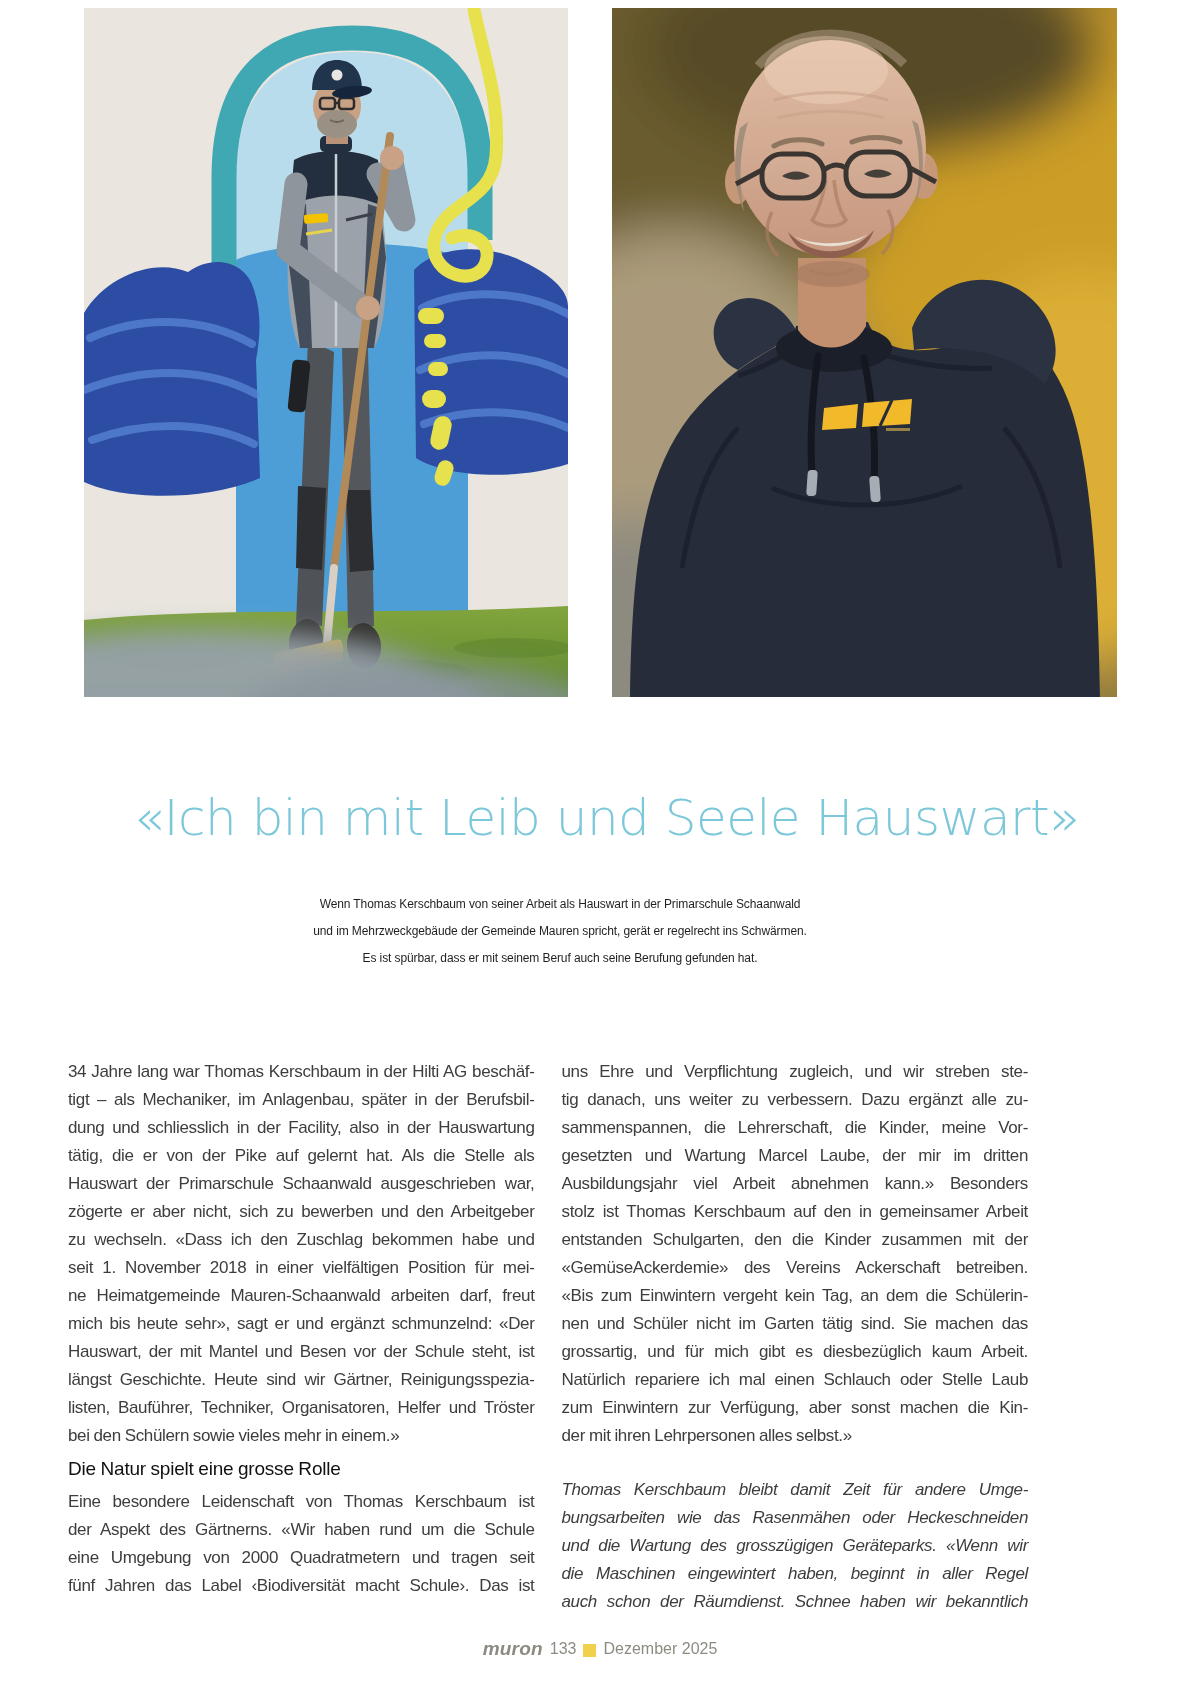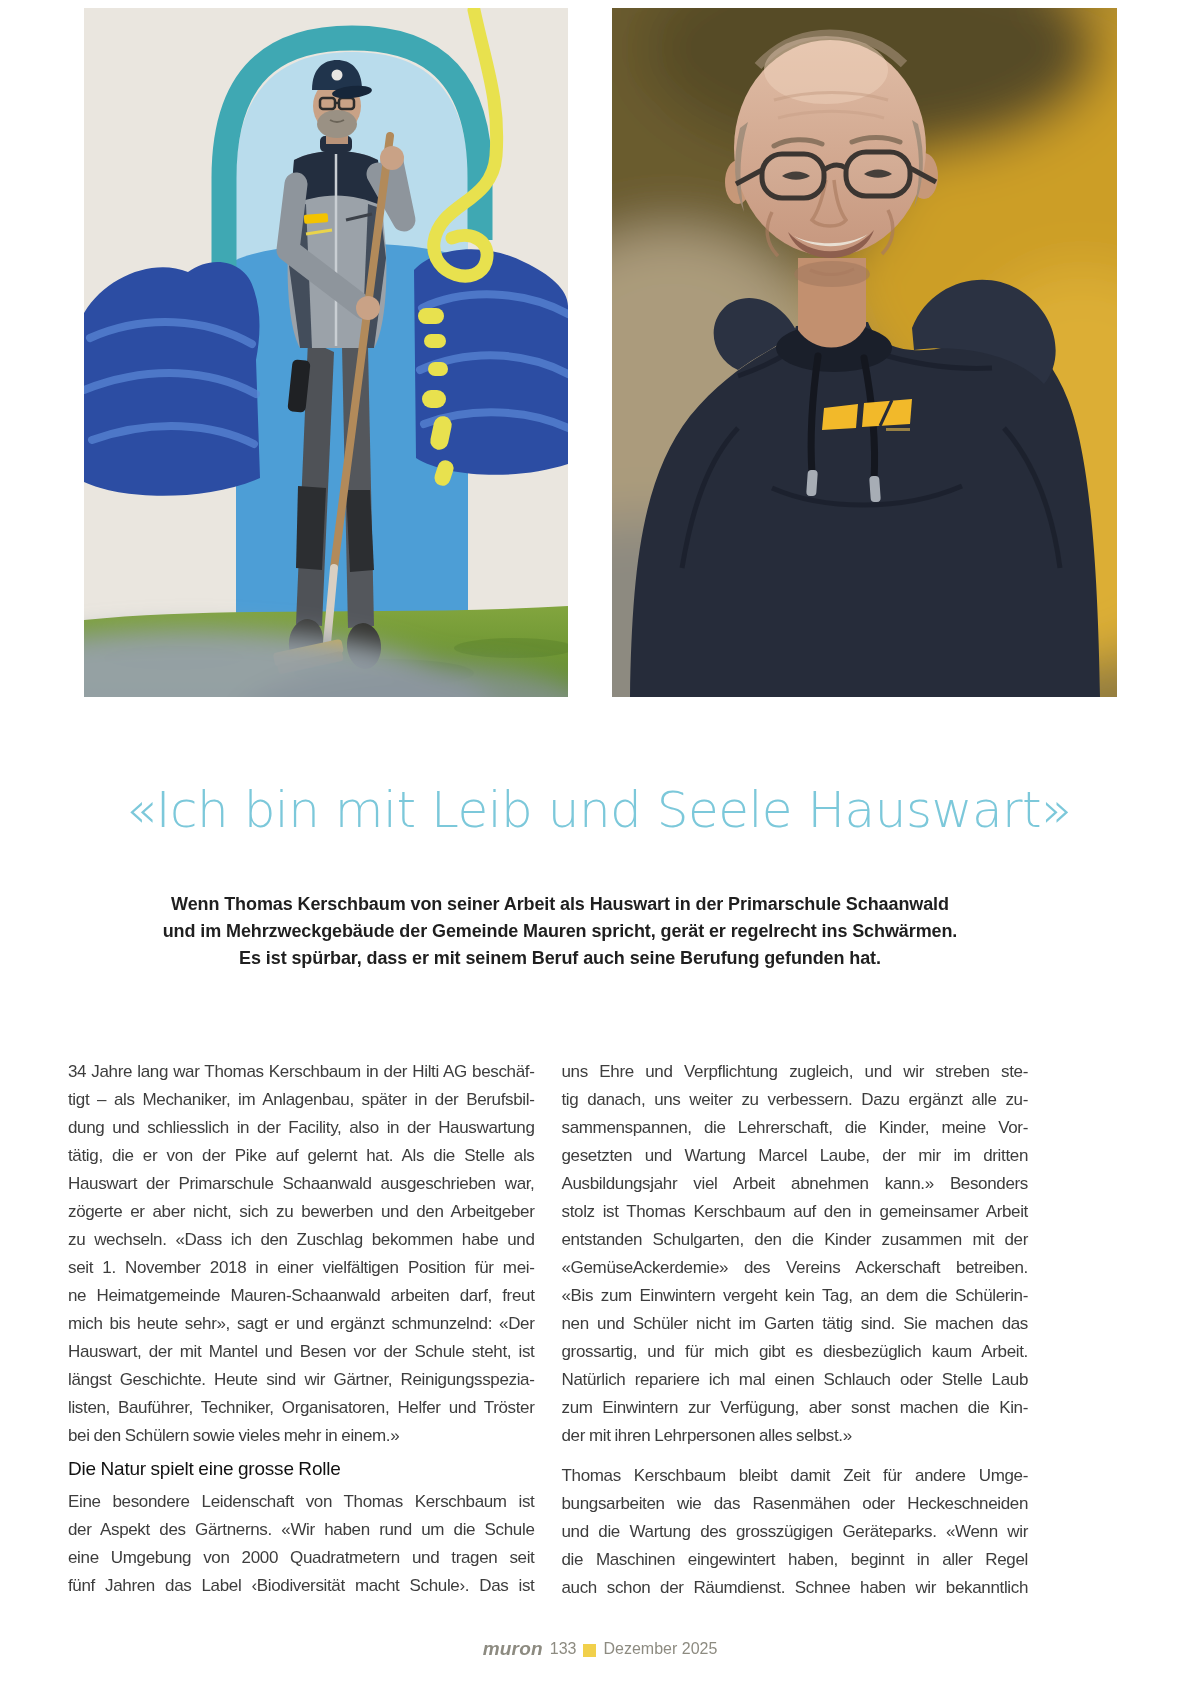--- a/index.html
+++ b/index.html
@@ -6,47 +6,47 @@
   .page {
     position:relative; width:1200px; height:1697px; background:#ffffff;
     font-family:"Liberation Sans", sans-serif; overflow:hidden;
   }
   .photo { position:absolute; margin:0; padding:0; }
   .photo-left  { left:84px;  top:8px; width:484px; height:689px; }
   .photo-right { left:612px; top:8px; width:505px; height:689px; }
   .photo svg { display:block; }
 
   .headline {
-    position:absolute; left:0; top:776px; width:1189px; margin:4px;
+    position:absolute; left:0; top:776px; width:1189px; margin:12px;
     text-align:center; font-family:"DejaVu Sans","Liberation Sans",sans-serif;
     font-weight:200; font-size:50px; line-height:60px; letter-spacing:-0.5px;
     color:var(--headline, #7cc8da);
   }
   .intro {
     position:absolute; left:80px; top:891px; width:960px; text-align:center;
   }
   .intro-line {
-    font-size:18px; font-weight:700; color:#1f1f1f; line-height:27px; letter-spacing:-0.1px;
+    font-size:12px; font-weight:400; color:#1f1f1f; line-height:27px; letter-spacing:-0.1px;
   }
   .columns {
     position:absolute; left:68px; top:1058px; width:960px;
     display:flex; gap:27px;
   }
   .col { width:470px; }
   .bodytext {
     font-size:17px; color:#3d3d3d; line-height:28px;
     letter-spacing:-0.35px; word-spacing:-0.5px;
   }
   .jline { text-align:justify; text-align-last:justify; }
   .jline.lastline { text-align:right; text-align-last:left; }
   .subhead {
     margin:6px 0 6px 0; font-size:19px; font-weight:400; color:#111111;
     line-height:26px; letter-spacing:-0.2px;
   }
-  .para2 { margin-top:12px; }
+  .para2 { margin-top:26px;font-style:italic; }
 
   .footer {
     position:absolute; left:0; top:1638px; width:1200px;
     display:flex; justify-content:center; align-items:center; gap:7px;
     color:var(--footer_text, #8d8b81); font-size:16px;
   }
   .footer .mag { font-style:italic; font-weight:600; font-size:19px; letter-spacing:0.2px; }
   .footer .sq {
     display:inline-block; width:13px; height:13px; background:var(--accent_yellow, #f1d04b);
     transform:translateY(1px);

